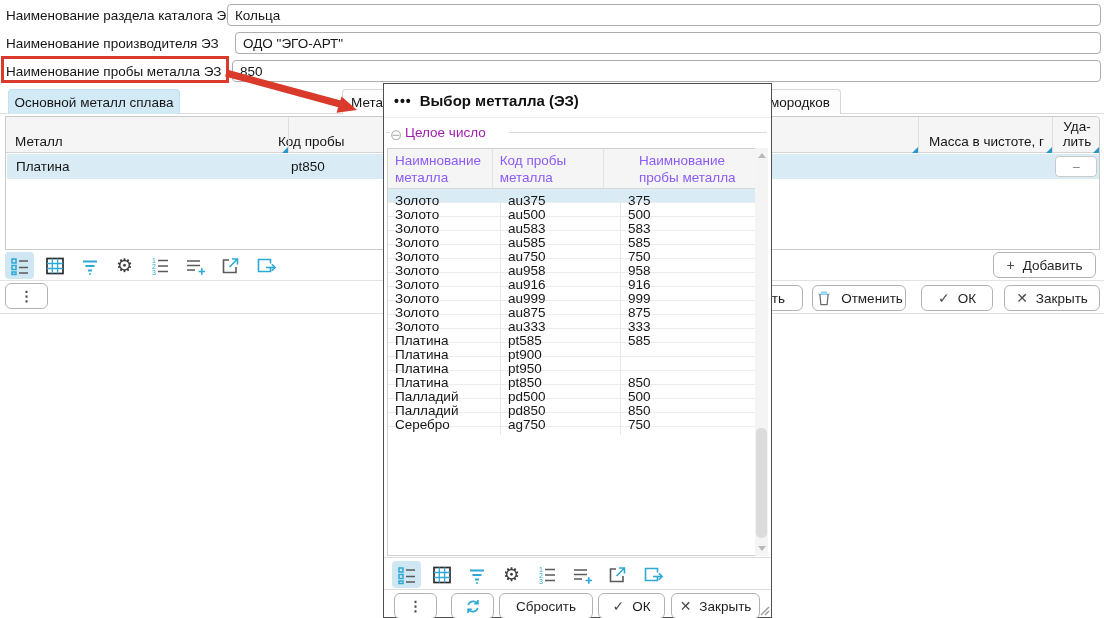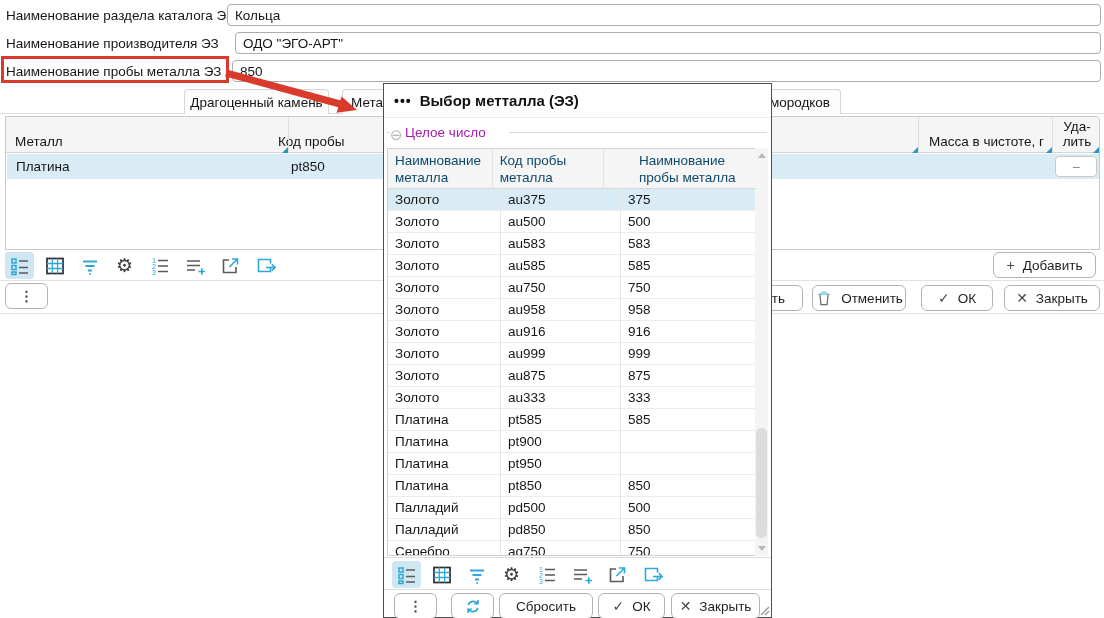--- a/index.html
+++ b/index.html
@@ -58,24 +58,24 @@
                align-items: center; padding-left: 10px; border-bottom: 1px solid #ececec;
                font-size: 15px; font-weight: bold; color: #111; gap: 8px; }
   .dots { font-size: 14px; letter-spacing: 1px; font-weight: bold; }
   .dlg-filter { position: absolute; left: 0; top: 35px; right: 0; height: 28px; }
   .dlg-filter .txt { position: absolute; left: 21px; top: 6px; color: #a21caf; font-size: 13.5px; }
   .dlg-filter .circ { position: absolute; left: 6px; top: 7px; color: #b8b8b8; font-size: 15px; }
   .dlg-filter .ln { position: absolute; top: 13px; height: 1px; background: #dadada; }
   .dlg-table { position: absolute; left: 3px; top: 64px; width: 368px; height: 408px;
                border: 1px solid #d0d0d0; border-right: none; overflow: hidden; }
   .dlg-head { display: flex; height: 40px; background: #f5f5f5; border-bottom: 1px solid #d8d8d8; }
-  .dh { padding: 3px 0 16px 7px; line-height: 17px; color:#0c4a6e; border-right: 1px solid #e2e2e2; }
+  .dh { padding: 3px 0 16px 7px; line-height: 17px; color:#8b5cf6; border-right: 1px solid #e2e2e2; }
   .dh1 { width: 113px; } .dh2 { width: 120px; } .dh3 { width: 133px; border-right: none; margin-left: 28px; }
   .dlg-body { height: 367px; overflow: hidden; }
-  .drow { display: flex; height: 22px; border-bottom: 1px solid #ececec; align-items: flex-end; background:#fff; }
+  .drow { display: flex; height: 14px; border-bottom: 1px solid #ececec; align-items: flex-start; background:#fff; }
   .drow.sel { background: #d9ecf5; }
   .dc { height: 22px; display: flex; align-items: center; padding-left: 7px; border-right: 1px solid #e6e6e6; color:#161616; }
   .dc1 { width: 113px; } .dc2 { width: 120px; } .dc3 { width: 133px; border-right: none; }
   .dlg-scroll { position: absolute; right: 3px; top: 64px; width: 13px; height: 408px; background: #f4f4f4; }
   .sarrow { position: absolute; left: 3px; width: 0; height: 0; border-style: solid; }
   .sarrow.up { top: 5px; border-width: 0 4px 5px 4px; border-color: transparent transparent #b9b9b9 transparent; }
   .sarrow.down { bottom: 5px; border-width: 5px 4px 0 4px; border-color: #b9b9b9 transparent transparent transparent; }
   .sthumb { position: absolute; left: 1px; top: 280px; width: 11px; height: 110px; background: #dcdcdc; border-radius: 5px; }
   .dlg-toolbar { left: 8px; top: 477px; }
   .dlg-tb-sep { position: absolute; left: 0; top: 473px; right: 0; height: 1px; background: #dcdcdc; }
@@ -93,22 +93,22 @@
   <input class="field" style="left: 235px; top: 32px; width: 866px;" value="ОДО &quot;ЭГО-АРТ&quot;">
   <span class="flabel" style="top:60px">Наименование пробы металла ЭЗ</span>
   <input class="field" style="left: 232px; top: 60px; width: 869px;" value="850">
 
   <div class="red-rect"></div>
   <svg class="red-arrow" width="1104" height="618">
     <line x1="226" y1="73" x2="340" y2="104" stroke="#d93a2b" stroke-width="7"></line>
     <polygon points="357,110 336.5,112.8 341.5,96.5" fill="#d93a2b"></polygon>
   </svg>
 
-  <div class="tab" style="left:184px; width:145px">
-      <span>Драгоценный камень</span>
+  <div class="tab active" style="left:8px; width:172px">
+      <span>Основной металл сплава</span>
     </div>
   <div class="tab" style="left:342px; width:130px; justify-content:flex-start; padding-left:8px">
       <span>Мета</span>
     </div>
   <div class="tab" style="left:680px; width:161px; justify-content:flex-end; padding-right:10px">
       <span>мородков</span>
     </div>
   <div class="tab-sep"></div>
 
   <div class="mtable">

